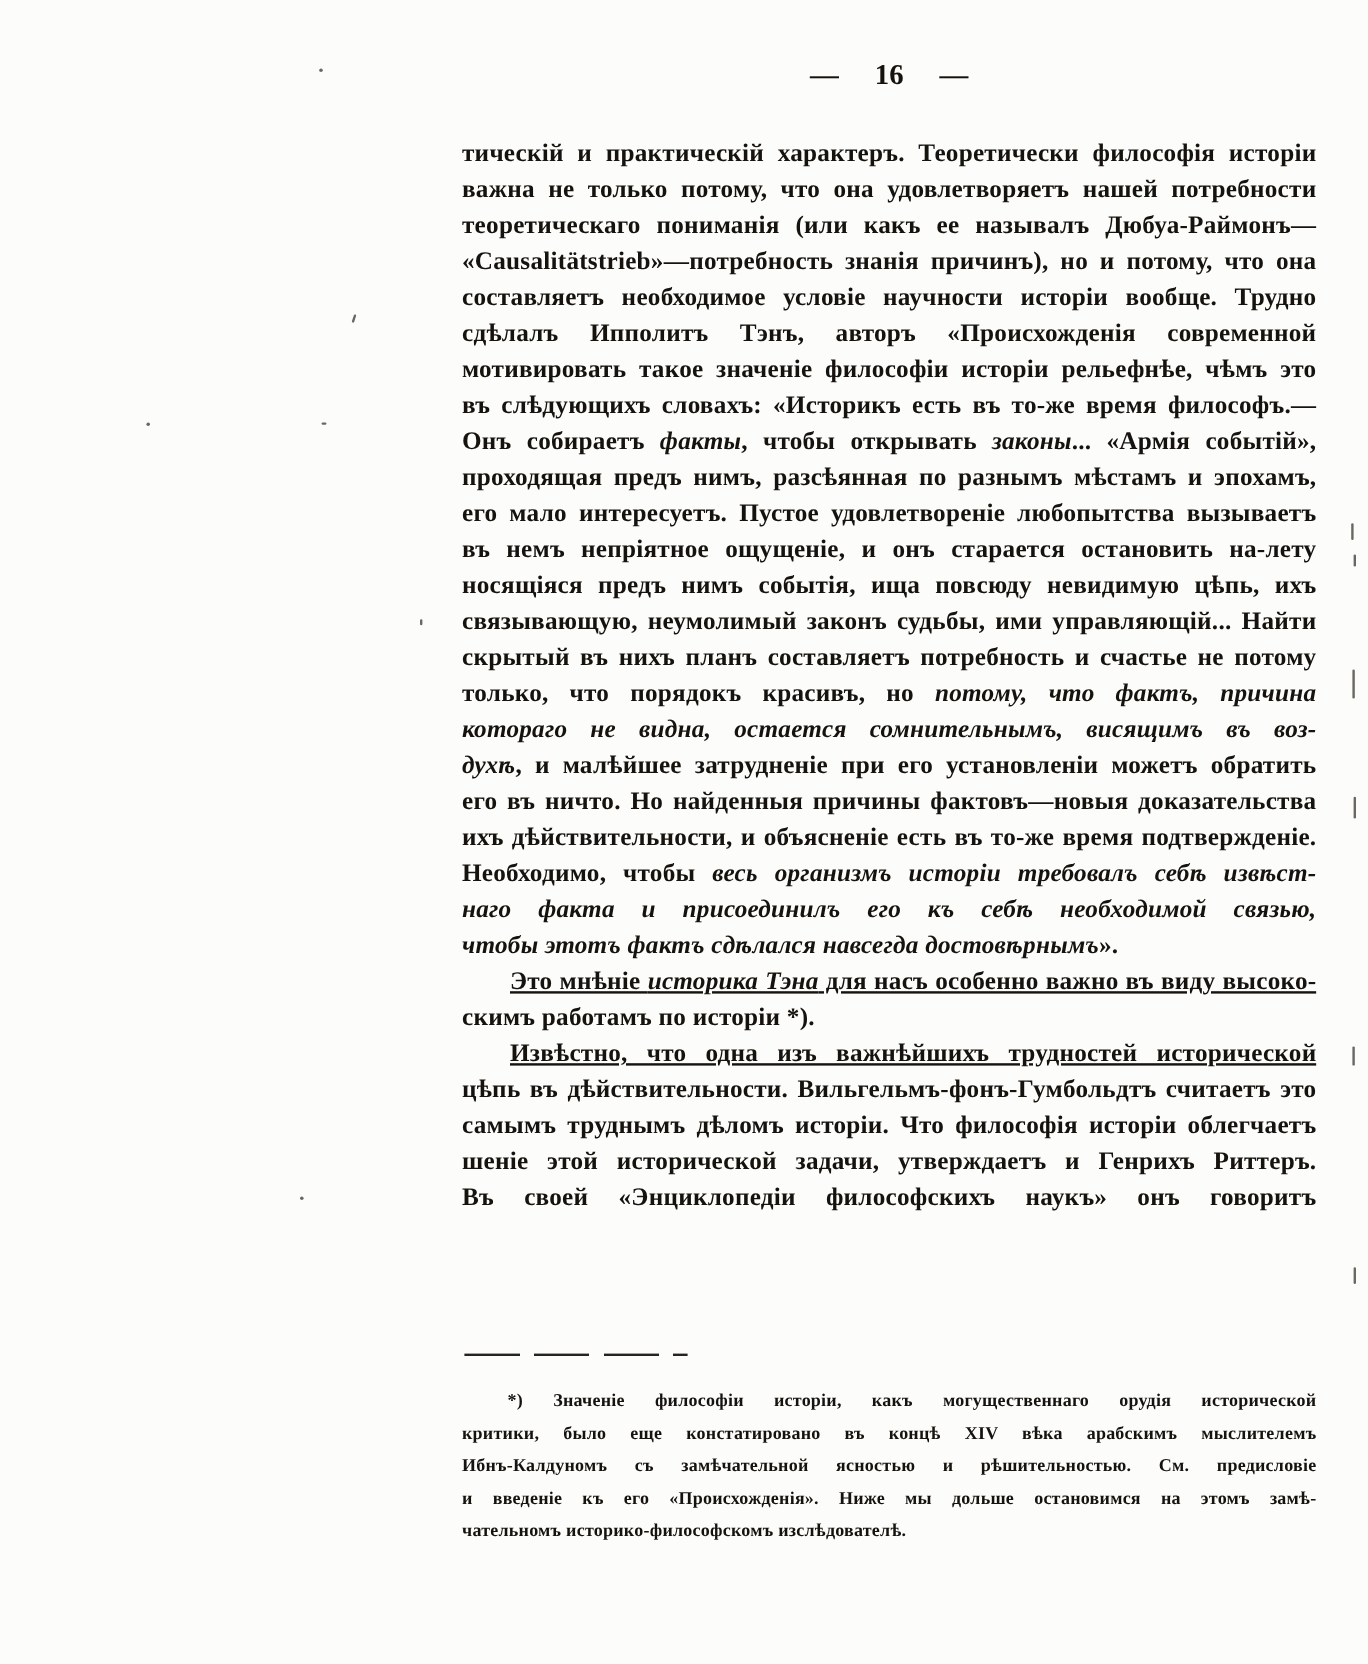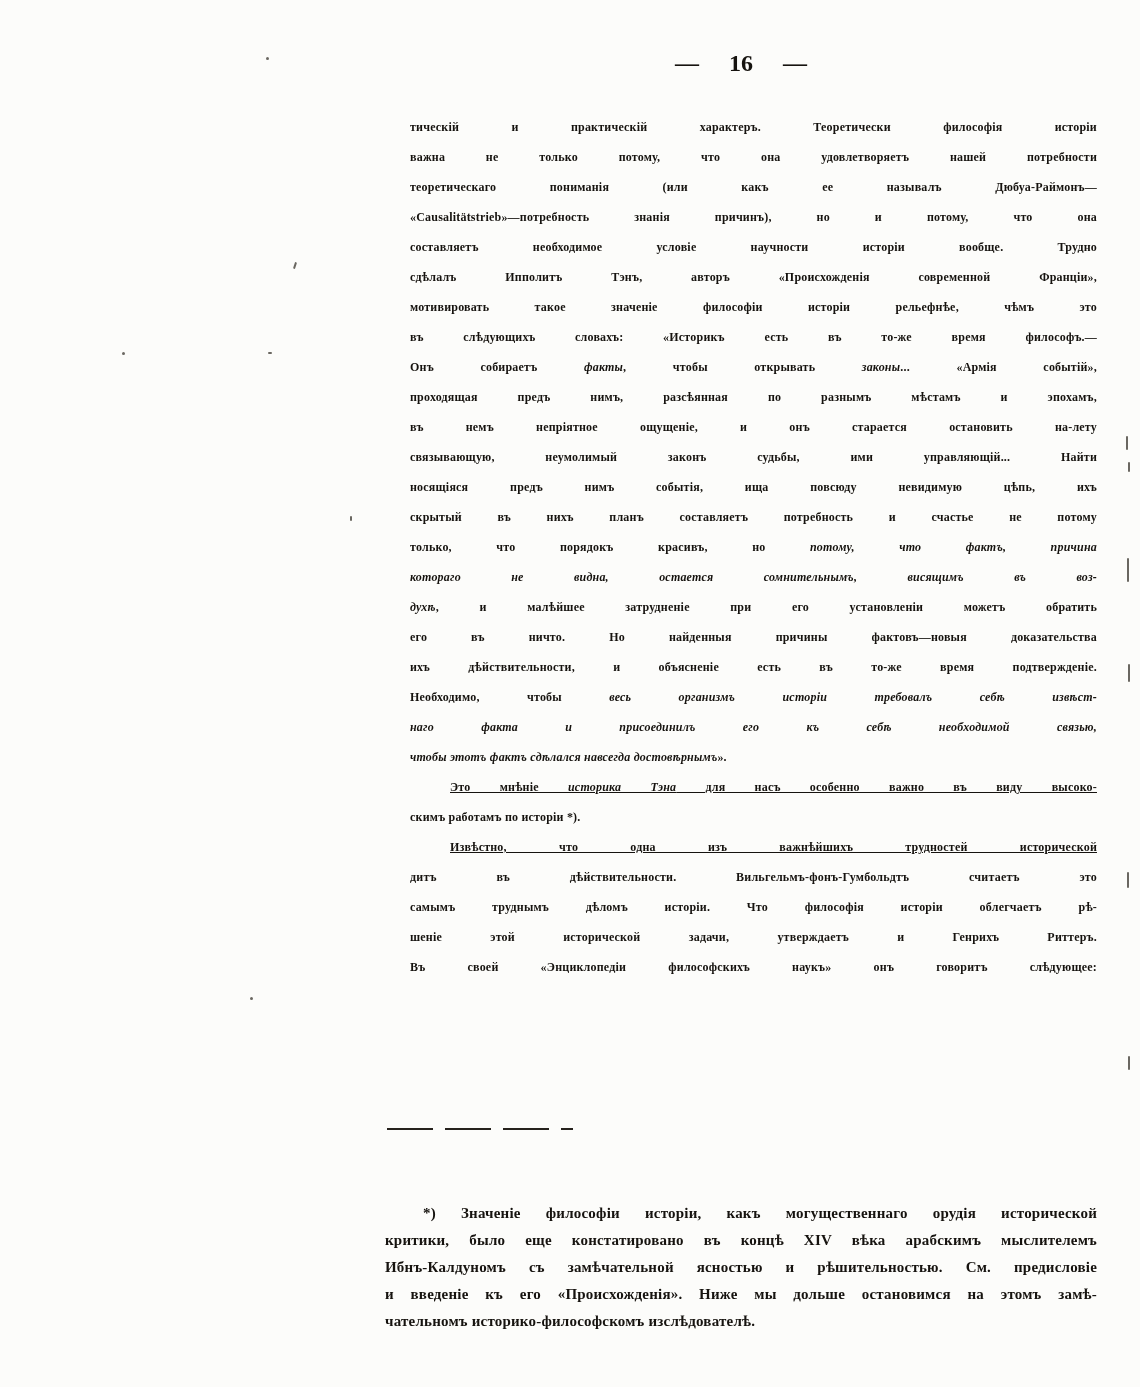--- a/index.html
+++ b/index.html
@@ -15,44 +15,43 @@
   .pagenum {
     position:absolute; top:50px; left:385px; width:712px;
     display:flex; justify-content:center; align-items:center; gap:30px;
     font-size:24px; font-weight:bold;
   }
   .pagenum .dash { letter-spacing:0; }
   .textblock {
     position:absolute; left:385px; top:112px; width:712px;
   }
   .line {
-    font-size:12px; font-weight:bold; line-height:30px; height:30px;
+    font-size:21px; font-weight:bold; line-height:30px; height:30px;
     letter-spacing:0.2px;
     text-align:justify; text-align-last:justify;
     overflow:hidden;
-    margin-left:25px;
   }
   .line.end { text-align-last:left; }
   .line.ind { text-indent:40px;text-decoration:underline; }
   .i { font-style:italic; }
   .sep {
     position:absolute; left:387px; top:1128px; width:186px; height:2px;
     background:repeating-linear-gradient(90deg,#26221d 0 46px,transparent 46px 58px);
   }
   .footblock {
     position:absolute; left:385px; top:1155px; width:712px;
   }
   .fline {
     font-size:15px; font-weight:bold; line-height:27px; height:27px;
     letter-spacing:0.2px;
     text-align:justify; text-align-last:justify;
     overflow:hidden;
   }
   .fline.end { text-align-last:left; }
-  .fline.ind { text-indent:38px;margin-top:45px; }
+  .fline.ind { text-indent:38px; }
   .speck { position:absolute; background:#3a352e; border-radius:2px; opacity:.75; }
 </style>
 </head>
 <body>
 
 <div class="page">
 
   <div class="pagenum">
     <span class="dash">—</span>
     <span>16</span>
@@ -63,36 +62,37 @@
       <div class="line"><span>тическій и практическій характеръ. Теоретически философія исторіи</span></div>
       <div class="line"><span>важна не только потому, что она удовлетворяетъ нашей потребности</span></div>
       <div class="line"><span>теоретическаго пониманія (или какъ ее называлъ Дюбуа-Раймонъ—</span></div>
       <div class="line"><span>«Causalitätstrieb»—потребность знанія причинъ), но и потому, что она</span></div>
       <div class="line"><span>составляетъ необходимое условіе научности исторіи вообще. Трудно</span></div>
       <div class="line"><span>сдѣлалъ Ипполитъ Тэнъ, авторъ «Происхожденія современной Франціи»,</span></div>
       <div class="line"><span>мотивировать такое значеніе философіи исторіи рельефнѣе, чѣмъ это</span></div>
       <div class="line"><span>въ слѣдующихъ словахъ: «Историкъ есть въ то-же время философъ.—</span></div>
       <div class="line"><span>Онъ собираетъ </span><span class="i">факты</span><span>, чтобы открывать </span><span class="i">законы</span><span>... «Армія событій»,</span></div>
       <div class="line"><span>проходящая предъ нимъ, разсѣянная по разнымъ мѣстамъ и эпохамъ,</span></div>
+      <div class="line"><span>его мало интересуетъ. Пустое удовлетвореніе любопытства вызываетъ</span></div>
       <div class="line"><span>въ немъ непріятное ощущеніе, и онъ старается остановить на-лету</span></div>
+      <div class="line"><span>носящіяся предъ нимъ событія, ища повсюду невидимую цѣпь, ихъ</span></div>
       <div class="line"><span>связывающую, неумолимый законъ судьбы, ими управляющій... Найти</span></div>
-      <div class="line"><span>носящіяся предъ нимъ событія, ища повсюду невидимую цѣпь, ихъ</span></div>
       <div class="line"><span>скрытый въ нихъ планъ составляетъ потребность и счастье не потому</span></div>
       <div class="line"><span>только, что порядокъ красивъ, но </span><span class="i">потому, что фактъ, причина</span></div>
       <div class="line"><span class="i">котораго не видна, остается сомнительнымъ, висящимъ въ воз-</span></div>
       <div class="line"><span class="i">духѣ</span><span>, и малѣйшее затрудненіе при его установленіи можетъ обратить</span></div>
       <div class="line"><span>его въ ничто. Но найденныя причины фактовъ—новыя доказательства</span></div>
       <div class="line"><span>ихъ дѣйствительности, и объясненіе есть въ то-же время подтвержденіе.</span></div>
       <div class="line"><span>Необходимо, чтобы </span><span class="i">весь организмъ исторіи требовалъ себѣ извѣст-</span></div>
       <div class="line"><span class="i">наго факта и присоединилъ его къ себѣ необходимой связью,</span></div>
       <div class="line end"><span class="i">чтобы этотъ фактъ сдѣлался навсегда достовѣрнымъ</span><span>».</span></div>
       <div class="line ind"><span>Это мнѣніе </span><span class="i">историка Тэна</span><span> для насъ особенно важно въ виду высоко-</span></div>
       <div class="line end"><span>скимъ работамъ по исторіи *).</span></div>
       <div class="line ind"><span>Извѣстно, что одна изъ важнѣйшихъ трудностей исторической</span></div>
-      <div class="line"><span>дитъ въ дѣйствительности. Вильгельмъ-фонъ-Гумбольдтъ считаетъ это</span></div>
+      <div class="line"><span>цѣпь въ дѣйствительности. Вильгельмъ-фонъ-Гумбольдтъ считаетъ это</span></div>
       <div class="line"><span>самымъ труднымъ дѣломъ исторіи. Что философія исторіи облегчаетъ рѣ-</span></div>
       <div class="line"><span>шеніе этой исторической задачи, утверждаетъ и Генрихъ Риттеръ.</span></div>
       <div class="line"><span>Въ своей «Энциклопедіи философскихъ наукъ» онъ говоритъ слѣдующее:</span></div>
     </div>
 
   <div class="sep"></div>
 
   <div class="footblock" id="footnote-lines">
       <div class="fline ind"><span>*) Значеніе философіи исторіи, какъ могущественнаго орудія исторической</span></div>
       <div class="fline"><span>критики, было еще констатировано въ концѣ XIV вѣка арабскимъ мыслителемъ</span></div>

